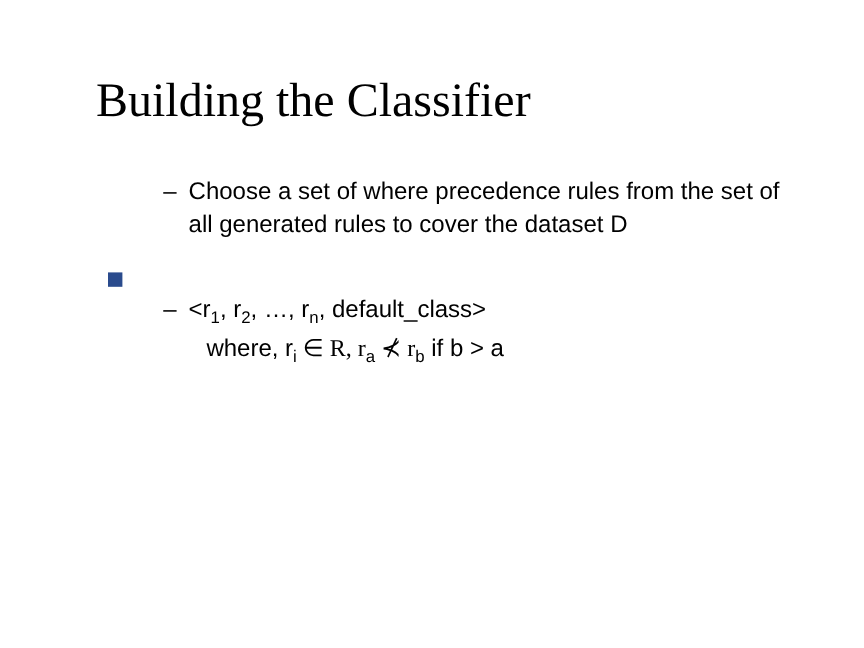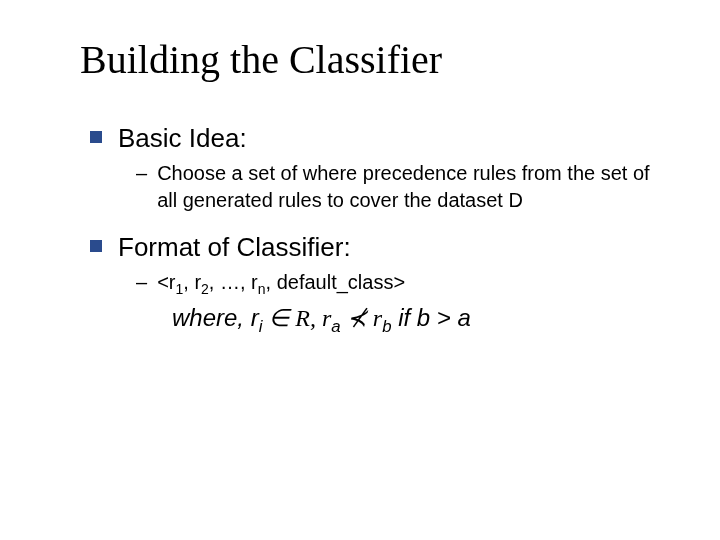--- a/index.html
+++ b/index.html
@@ -9,21 +9,21 @@
     height: 540px;
     background: #ffffff;
     font-family: Arial, Helvetica, sans-serif;
     color: #000;
     overflow: hidden;
   }
   .slide {
     box-sizing: border-box;
     width: 720px;
     height: 540px;
-    padding: 36px 60px 40px 80px;
+    padding: 60px 60px 40px 80px;
     position: relative;
   }
   .title {
     font-family: "Times New Roman", Times, serif;
     font-size: 40px;
     font-weight: 400;
     margin: 0 0 40px 0;
     color: #000;
   }
   .level1 {
@@ -51,52 +51,46 @@
   }
   .level2 .dash {
     flex: 0 0 auto;
     margin-right: 10px;
   }
   .level2 .body {
     flex: 1 1 auto;
   }
   .indent-line {
     margin: 4px 0 4px 92px;
-    font-size: 24px;
+    font-size: 20px;
     line-height: 1.35;
-    font-style: italic;
   }
   sub {
     font-size: 0.7em;
     vertical-align: sub;
     line-height: 0;
   }
   .sym {
     font-family: "Times New Roman", Times, serif;
   }
 </style>
 </head>
 <body>
 
 <div class="slide">
 
   <h1 class="title">Building the Classifier</h1>
 
-  <div class="level1">
-    <div class="sq-bullet"></div>
-    <div class="level1-text">Basic Idea:</div>
-  </div>
   <div class="level2">
     <div class="dash">–</div>
     <div class="body">Choose a set of where precedence rules from the set of all generated rules to cover the dataset D</div>
   </div>
 
   <div class="level1">
     <div class="sq-bullet"></div>
-    <div class="level1-text">Format of Classifier:</div>
   </div>
   <div class="level2">
     <div class="dash">–</div>
     <div class="body">
       <span>&lt;r</span><sub>1</sub><span>, r</span><sub>2</sub><span>, …, r</span><sub>n</sub><span>, default_class&gt;</span>
     </div>
   </div>
   <div class="indent-line">
     <span>where, r</span><sub>i</sub><span class="sym"> ∈ R, r</span><sub>a</sub><span class="sym"> ⊀ r</span><sub>b</sub><span> if b &gt; a</span>
   </div>

